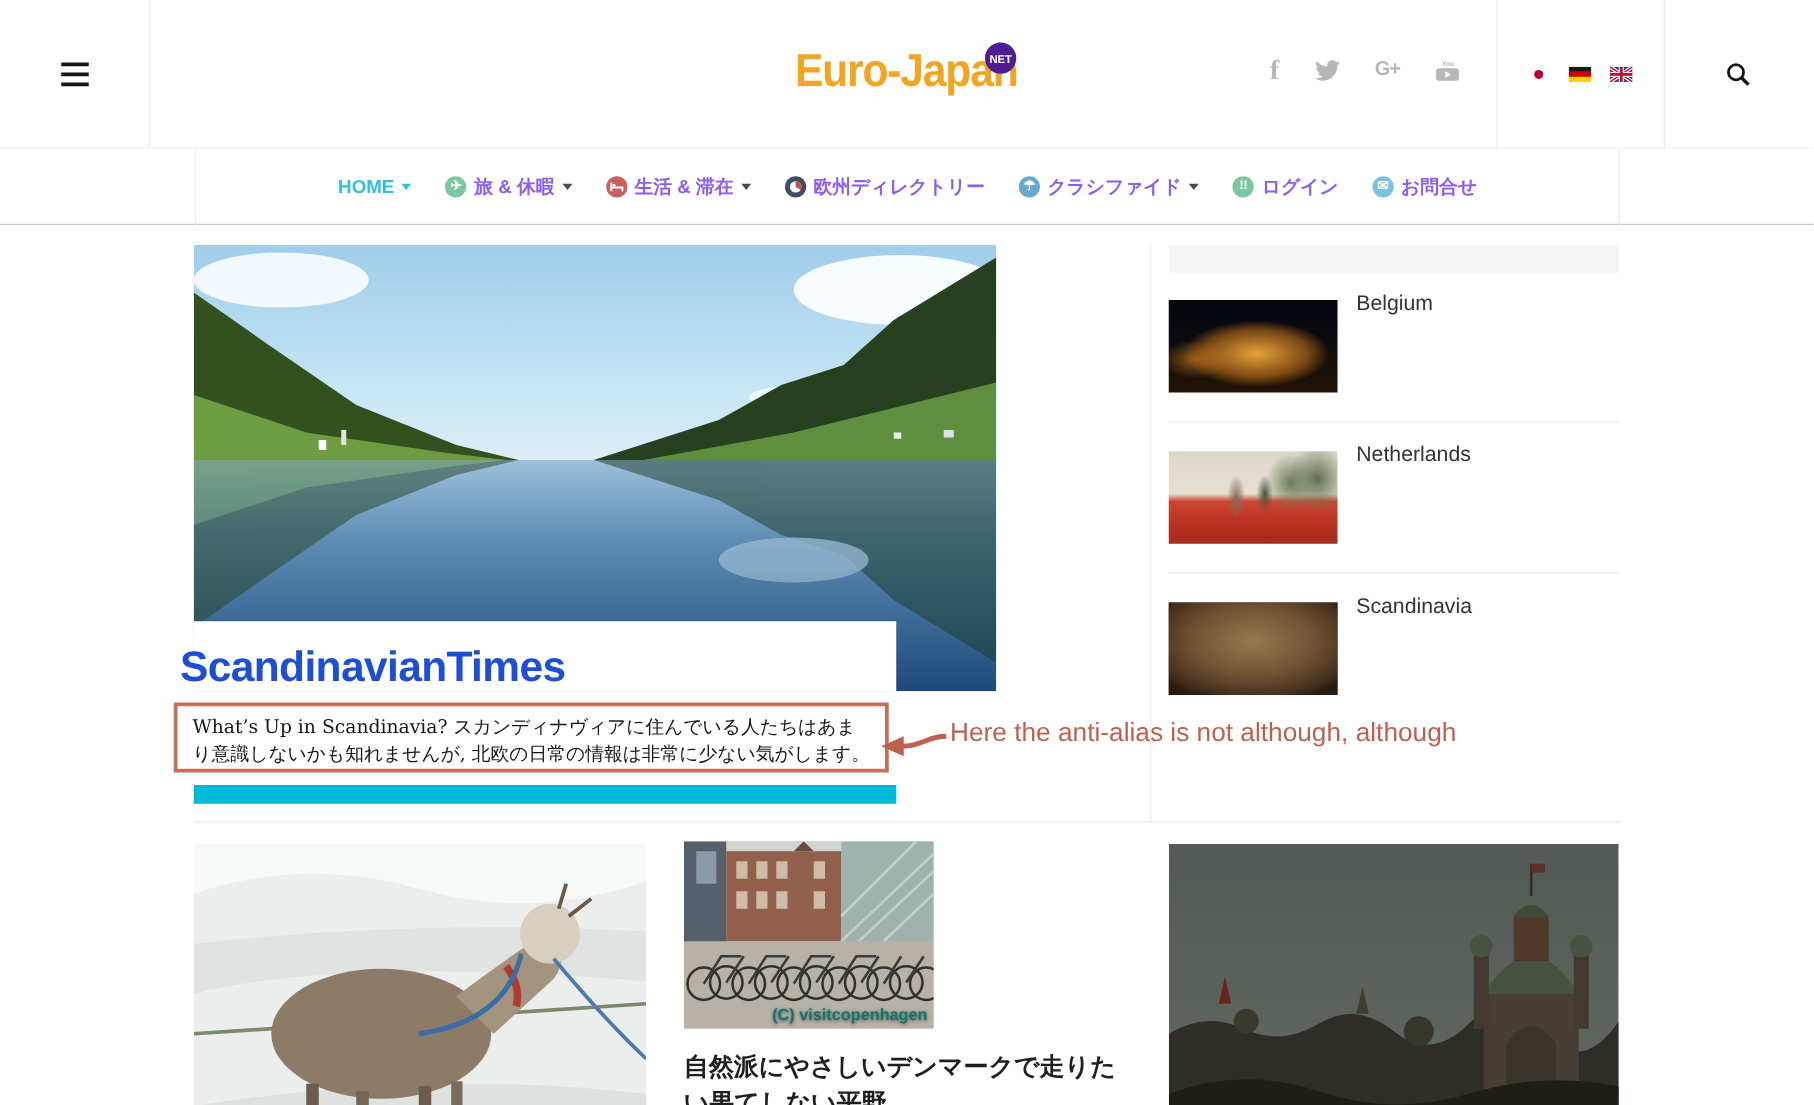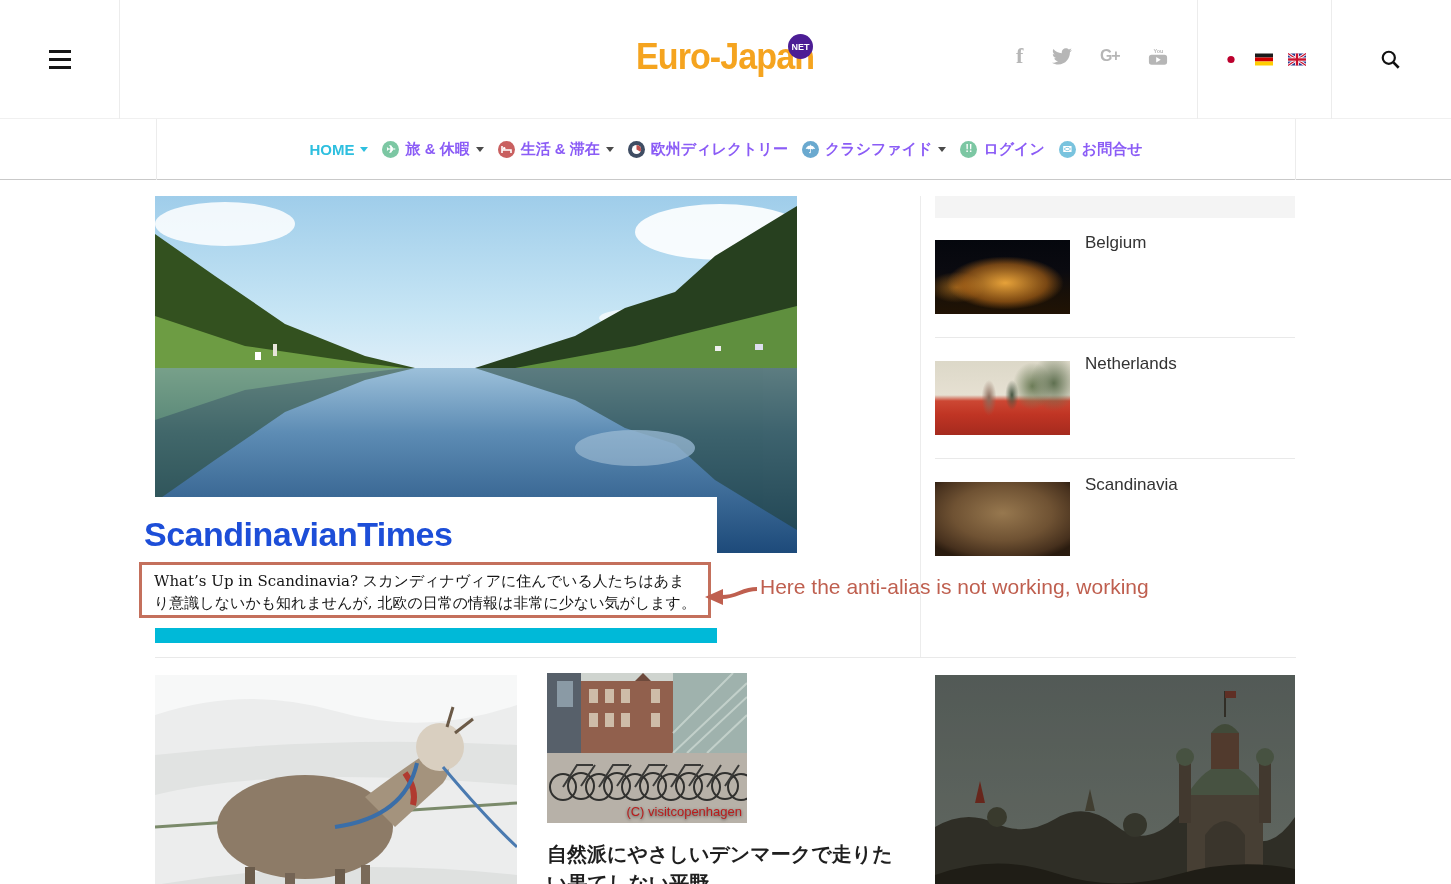--- a/index.html
+++ b/index.html
@@ -19,21 +19,21 @@
   .soc{color:#b6b6b6;text-decoration:none;display:inline-flex;align-items:center;justify-content:center;height:24px}
   .soc.fb{font-family:"Liberation Serif",serif;font-size:22px;font-weight:bold}
   .soc.gp{font-size:16px;font-weight:bold;letter-spacing:-1px}
   .flags{position:absolute;left:1222px;top:53px;display:flex;gap:15px;align-items:center}
   .flag{display:inline-block;width:18px;height:13px;line-height:0}
   .flag svg{width:18px;height:13px}
   .searchbtn{position:absolute;left:1380px;top:49px;width:22px;height:22px;cursor:pointer}
 
   
   .nav{position:absolute;left:0;top:119px;width:1451px;height:61px;background:#fff;border-bottom:1px solid #c9c9c9;display:flex;align-items:center}
-  .nav-inner{position:absolute;left:156px;width:1140px;height:61px;display:flex;align-items:center;justify-content:center;gap:14px;border-left:1px solid #ececec;border-right:1px solid #ececec}
+  .nav-inner{position:absolute;left:156px;width:1140px;height:61px;display:flex;align-items:center;justify-content:center;gap:27px;border-left:1px solid #ececec;border-right:1px solid #ececec}
   .nitem{display:inline-flex;align-items:center;text-decoration:none;color:#333;font-weight:bold;font-size:15px;white-space:nowrap;cursor:pointer}
   .nlabel{color:#8b5cf6}
   .nlabel.home{color:#2ebfdf}
   .caret{width:0;height:0;border-left:4px solid transparent;border-right:4px solid transparent;border-top:5px solid #4a4a4a;display:inline-block;margin-left:6px}
   .caret.cyan{border-top-color:#2ebfdf}
   .nic{width:17px;height:17px;border-radius:50%;display:inline-flex;align-items:center;justify-content:center;color:#fff;font-size:11px;line-height:1;margin-right:6px;flex:0 0 auto}
   .nic svg{display:block}
   .nic.login{font-size:10px;font-weight:bold;letter-spacing:0}
 
   
@@ -62,21 +62,21 @@
     radial-gradient(9px 20px at 57% 46%, #44543f, rgba(0,0,0,0) 75%),
     linear-gradient(180deg,#dcd8c8 0%,#e6e0d2 46%,#cc4733 54%,#c03524 72%,#a52a1e 100%)}
   .t-deutschland{left:935px;top:482px;background:
     radial-gradient(90px 50px at 50% 42%, #97784f, #6f5233 55%, #46301d 88%, rgba(40,26,14,.9) 100%),#3a2818}
   .side-label{position:absolute;left:1085px;font-size:17px;font-weight:normal;color:#333;text-decoration:none;cursor:pointer}
   .hdiv{position:absolute;background:#e9e9e9;height:1px}
 
   
   .card{position:absolute;overflow:hidden;line-height:0;cursor:pointer}
   .card svg{display:block}
-  .caption{position:absolute;right:5px;bottom:5px;color:#b91c1c;font-size:13px;font-weight:normal;line-height:1;text-shadow:0 1px 3px rgba(0,0,0,.55)}
+  .caption{position:absolute;right:5px;bottom:5px;color:#0f766e;font-size:13px;font-weight:bold;line-height:1;text-shadow:0 1px 3px rgba(0,0,0,.55)}
   .headline{position:absolute;left:547px;top:840px;width:358px;font-size:20px;font-weight:bold;line-height:29px;color:#1f1f1f;text-decoration:none;cursor:pointer}
 </style>
 </head>
 <body>
 
 <div class="page">
 
   <header class="hdr">
     <button class="hamburger" aria-label="menu">
       <span></span>
@@ -233,21 +233,21 @@
   <div class="excerpt-box">
     <span>What’s Up in Scandinavia? スカンディナヴィアに住んでいる人たちはあまり意識しないかも知れませんが, 北欧の日常の情報は非常に少ない気がします。� ...</span>
   </div>
   <div class="cyanbar"></div>
 
   <svg class="ann-arrow" viewBox="0 0 56 24">
     <path d="M54 5 C38 5 35 13 19 13" fill="none" stroke="#bf5f4f" stroke-width="4"></path>
     <polygon points="2,13 20,5 20,21" fill="#bf5f4f"></polygon>
   </svg>
   <div class="ann">
-    <div>Here the anti-alias is not working, working</div>
+    <div>Here the anti-alias is not although, although</div>
   </div>
 
   <div class="col-divider"></div>
   <div class="side-top"></div>
 
   <a class="thumb t-belgium"></a>
   <a class="side-label" style="top:233px">Belgium</a>
   <div class="hdiv" style="left:935px;top:337px;width:360px"></div>
 
   <a class="thumb t-netherlands"></a>

